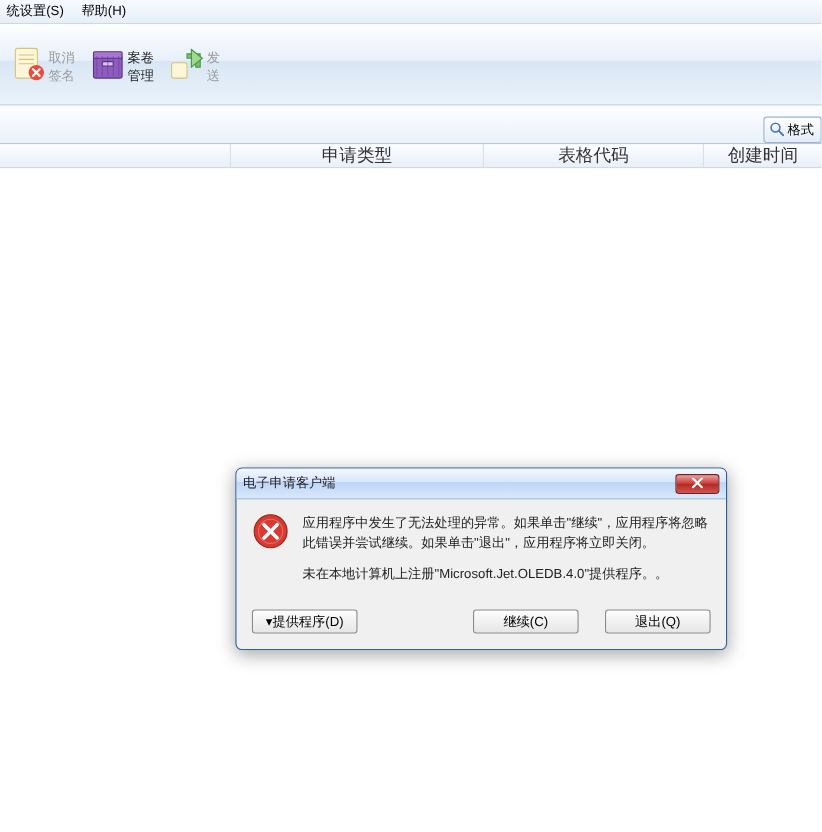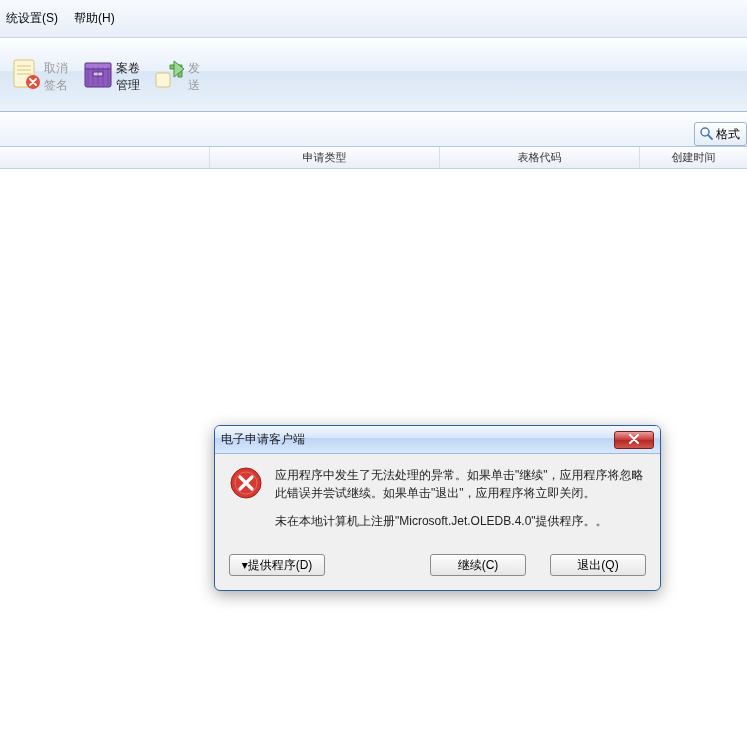--- a/index.html
+++ b/index.html
@@ -7,21 +7,21 @@
     margin: 0;
     font-family: "Microsoft YaHei", SimSun, Arial, sans-serif;
     font-size: 12px;
     background: #fff;
     overflow: hidden;
     width: 747px;
     height: 756px;
     position: relative;
   }
   .menubar {
-    height: 38px;
+    height: 22px;
     background: linear-gradient(#f8fbff, #e6eef7);
     border-bottom: 1px solid #c8d4e3;
     display: flex;
     align-items: center;
     padding-left: 2px;
     gap: 8px;
   }
   .menubar span { padding: 2px 4px; }
   .toolbar {
     height: 74px;
@@ -66,21 +66,21 @@
     gap: 3px;
     cursor: pointer;
     font-size: 12px;
   }
   .columns {
     height: 22px;
     background: linear-gradient(#fcfdff, #e9eff8);
     border-bottom: 1px solid #c3d0e1;
     display: flex;
     align-items: center;
-    font-size: 11px;
+    font-size: 16px;
     color: #333;
   }
   .col { border-right: 1px solid #d6e0ec; height: 100%; display: flex; align-items: center; justify-content: center; }
   .content-area {
     background: #fff;
     height: 590px;
   }
 
   
   .dialog {

